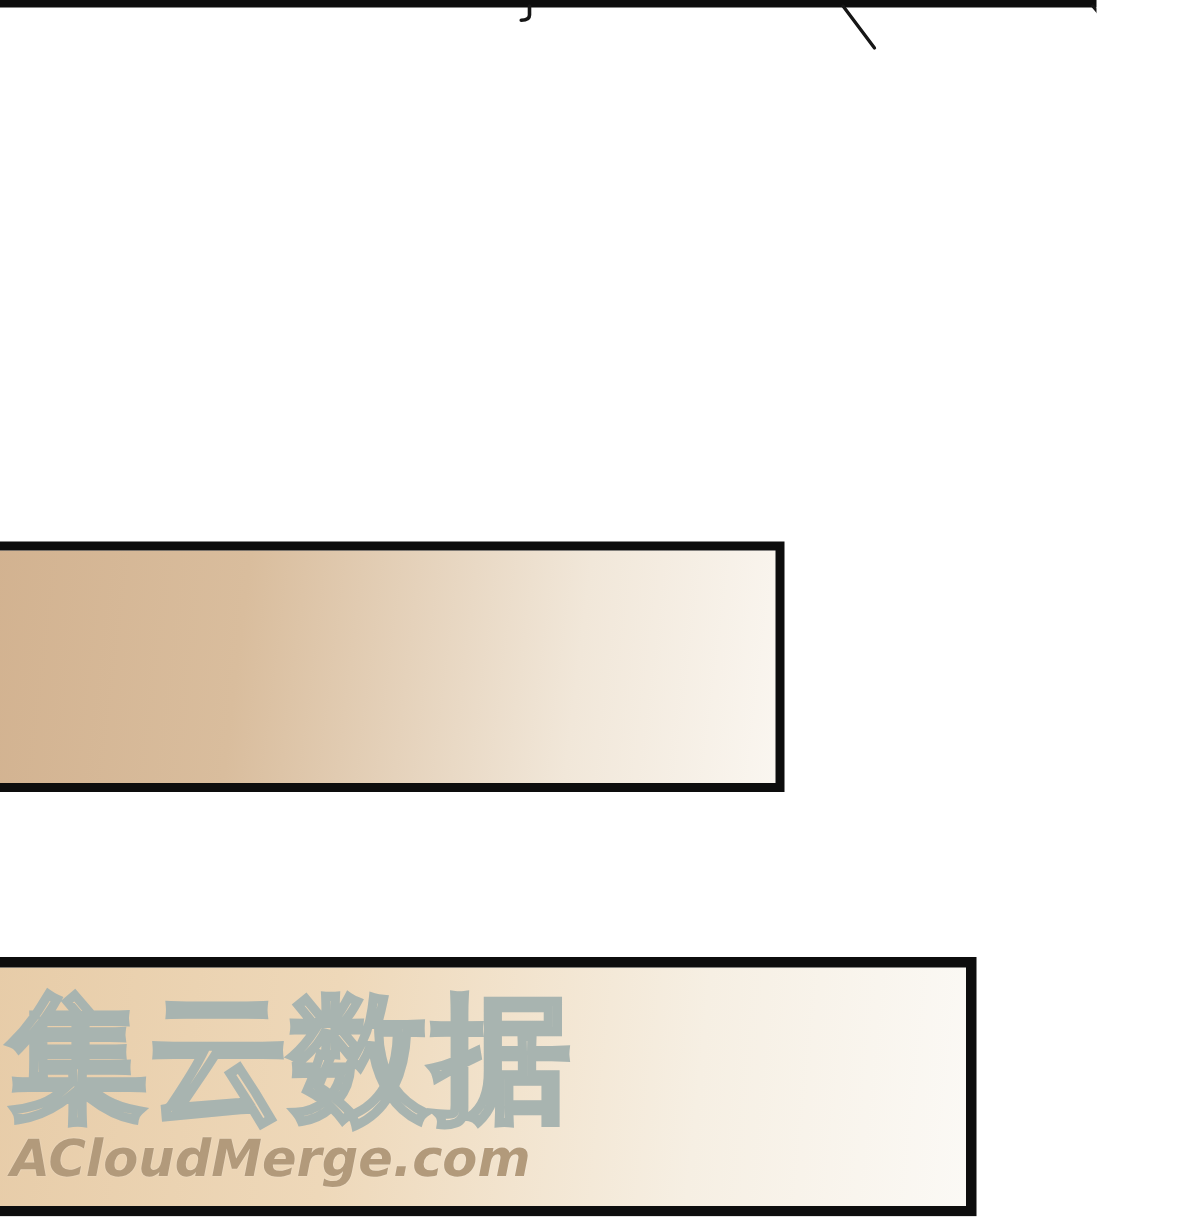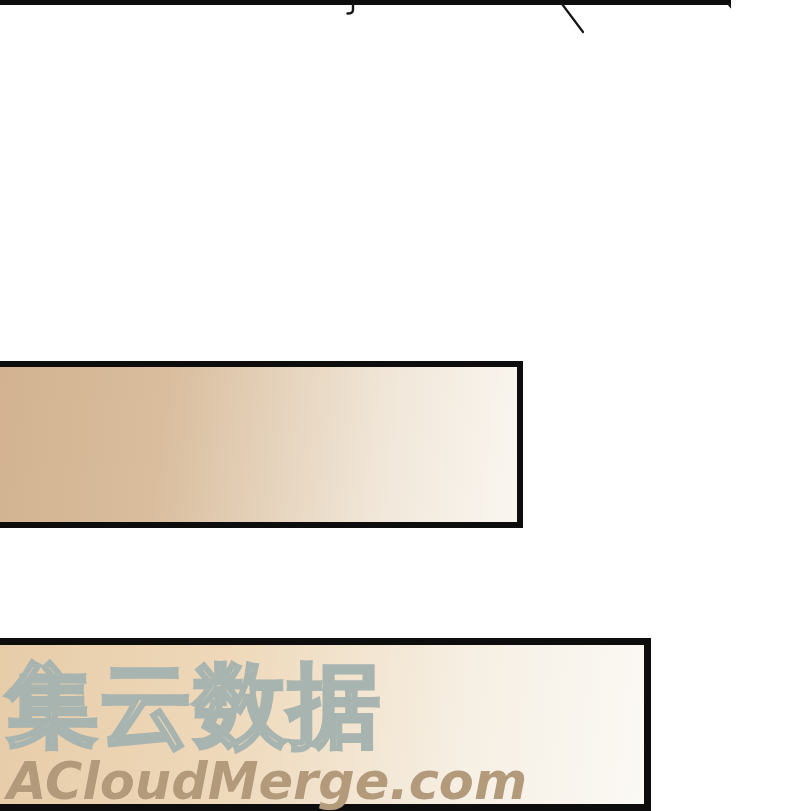--- a/index.html
+++ b/index.html
@@ -78,21 +78,21 @@
     font-weight: bold;
     letter-spacing: 2px;
     color: transparent;
     -webkit-text-stroke: 3.2px var(--watermark-outline, #a8b4b0);
     white-space: nowrap;
   }
   .wm-url {
     position: absolute;
     left: 7px;
     top: 756px;
-    font-size: 51px;
+    font-size: 34px;
     line-height: 1;
     font-weight: bold;
     font-style: italic;
     letter-spacing: 0px;
     color: var(--watermark-url, #b29a7b);
     white-space: nowrap;
     text-shadow: 0 0 1px rgba(255,255,255,0.5);
   }
 </style>
 </head>

